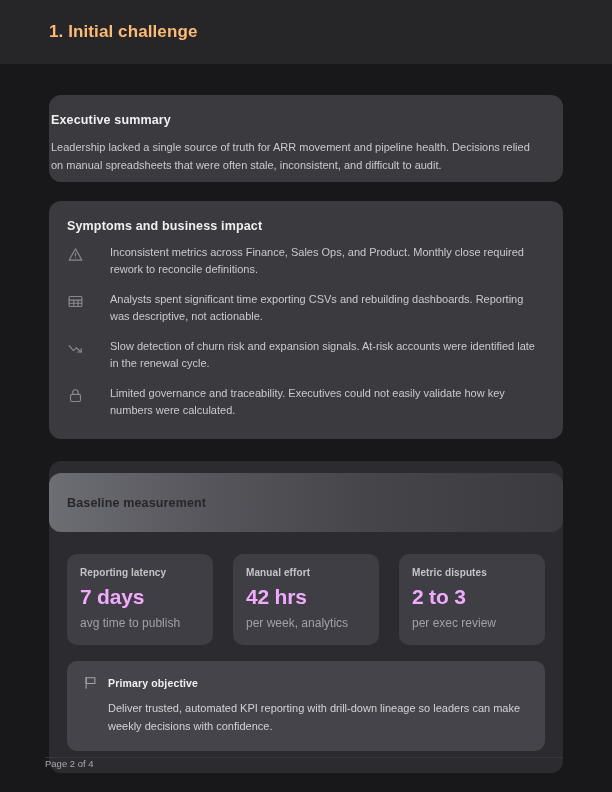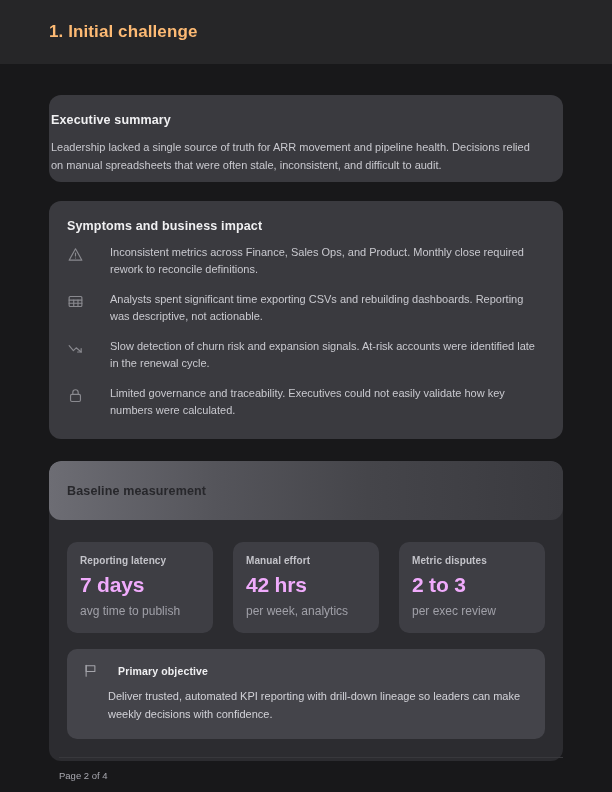--- a/index.html
+++ b/index.html
@@ -106,20 +106,21 @@
     padding-bottom: 22px;
   }
   .baseline-band {
     height: 59px;
     background: linear-gradient(90deg, #6d6d74 0%, #55555b 32%, #45454a 62%, #3a3a3f 100%);
     border-radius: 12px;
     display: flex;
     align-items: center;
     padding-left: 18px;
     box-sizing: border-box;
+    margin-top: 12px;
   }
   .baseline-band-title {
     font-size: 12.5px;
     font-weight: bold;
     color: #27272b;
     letter-spacing: 0.15px;
   }
 
   .metric-row {
     display: flex;
@@ -155,21 +156,21 @@
 
   .objective {
     margin: 16px 18px 0 18px;
     background: #44444a;
     border-radius: 10px;
     padding: 14px 16px 16px 16px;
   }
   .objective-head {
     display: flex;
     align-items: center;
-    gap: 20px;
+    gap: 10px;
     margin-bottom: 9px;
   }
   .objective-icon {
     width: 15px;
     height: 15px;
     opacity: 0.62;
     display: block;
     flex: 0 0 15px;
   }
   .objective-icon svg { display: block; width: 15px; height: 15px; }
@@ -182,27 +183,26 @@
   .objective-text {
     font-size: 11px;
     line-height: 18px;
     color: #d2d2d8;
     padding-left: 25px;
   }
 
   
   .page-footer {
     position: absolute;
-    left: 59px;
+    left: 45px;
     right: 49px;
     bottom: 0;
     height: 34px;
     border-top: 1px solid #38383c;
     display: flex;
-    align-items: center;
   }
   .footer-text {
     font-size: 9.5px;
     color: #a8a8b0;
   }
 </style>
 </head>
 <body>
 
 <div class="page-header">

